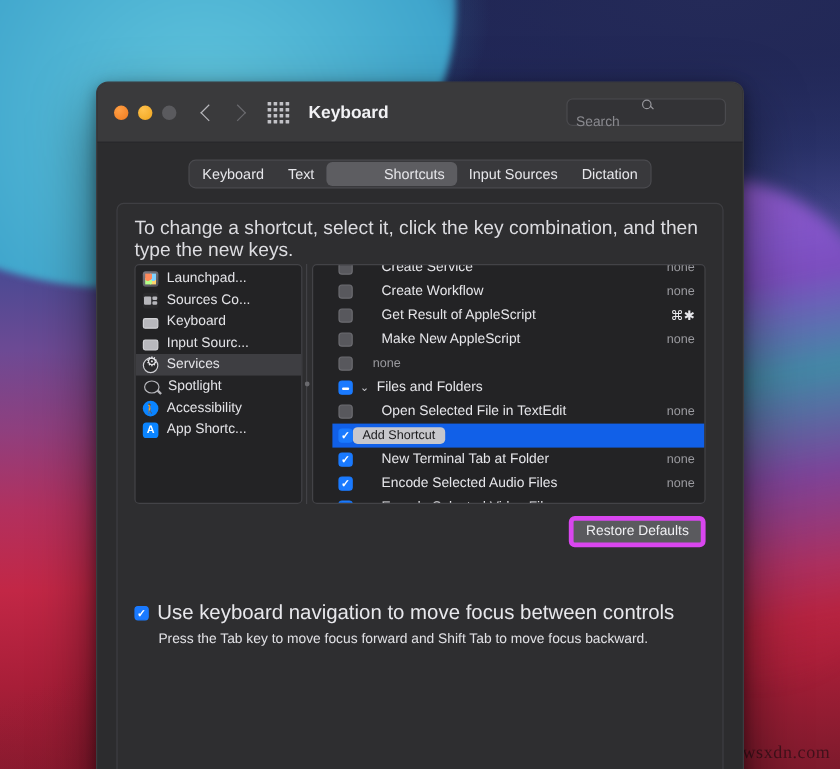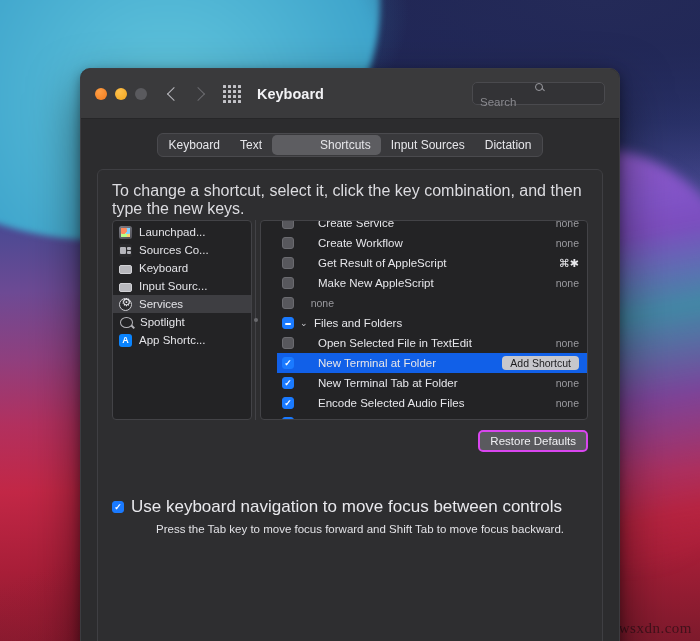--- a/index.html
+++ b/index.html
@@ -375,39 +375,38 @@
     white-space: nowrap;
     cursor: default;
   }
 
   
   #restore-row { display: flex; justify-content: flex-end; margin-top: 10px; }
   .pushbtn {
     background: #5a5a5e;
     color: #f0f0f3;
     font-size: 11.5px;
-    border: 2px solid #d946ef;
+    border: 4px solid #d946ef;
     border-radius: 5px;
     padding: 3px 10px;
     cursor: default;
     text-align: center;
   }
 
   #kbnav-row {
     display: flex;
     align-items: center;
     gap: 7px;
     margin-top: 45px;
   }
   #kbnav-row .label { font-size: 17px; color: #e8e8ec; }
   #kbnav-sub {
     font-size: 11.5px;
     color: #e2e2e6;
     margin: 6px 0 0 20px;
-    text-align: center;
   }
 
   
   #footer {
     height: 44px;
     flex: 0 0 44px;
     display: flex;
     align-items: center;
     justify-content: flex-end;
     gap: 9px;
@@ -511,20 +510,24 @@
               </div>
               <div class="side-row selected">
                 <span class="sicon gear"></span>
                 <span>Services</span>
               </div>
               <div class="side-row">
                 <span class="sicon spotlight"></span>
                 <span>Spotlight</span>
               </div>
               <div class="side-row">
+                <span class="sicon access"></span>
+                <span>Accessibility</span>
+              </div>
+              <div class="side-row">
                 <span class="sicon appshort"></span>
                 <span>App Shortc...</span>
               </div>
             </div>
 
           <div id="splitter">
             <div id="splitter-dot"></div>
           </div>
 
           <div id="shortcut-list">
@@ -558,21 +561,20 @@
                   <span class="disclose">⌄</span>
                   <span class="label">Files and Folders</span>
                 </div>
                 <div class="srow indent">
                   <span class="cbox "></span>
                   <span class="label">Open Selected File in TextEdit</span>
                   <span class="keys">none</span>
                 </div>
                 <div class="srow selected indent">
                   <span class="cbox on"></span>
-                  <span class="label">New Terminal at Folder</span>
                   <span id="add-shortcut-btn">Add Shortcut</span>
                 </div>
                 <div class="srow indent">
                   <span class="cbox on"></span>
                   <span class="label">New Terminal Tab at Folder</span>
                   <span class="keys">none</span>
                 </div>
                 <div class="srow indent">
                   <span class="cbox on"></span>
                   <span class="label">Encode Selected Audio Files</span>

